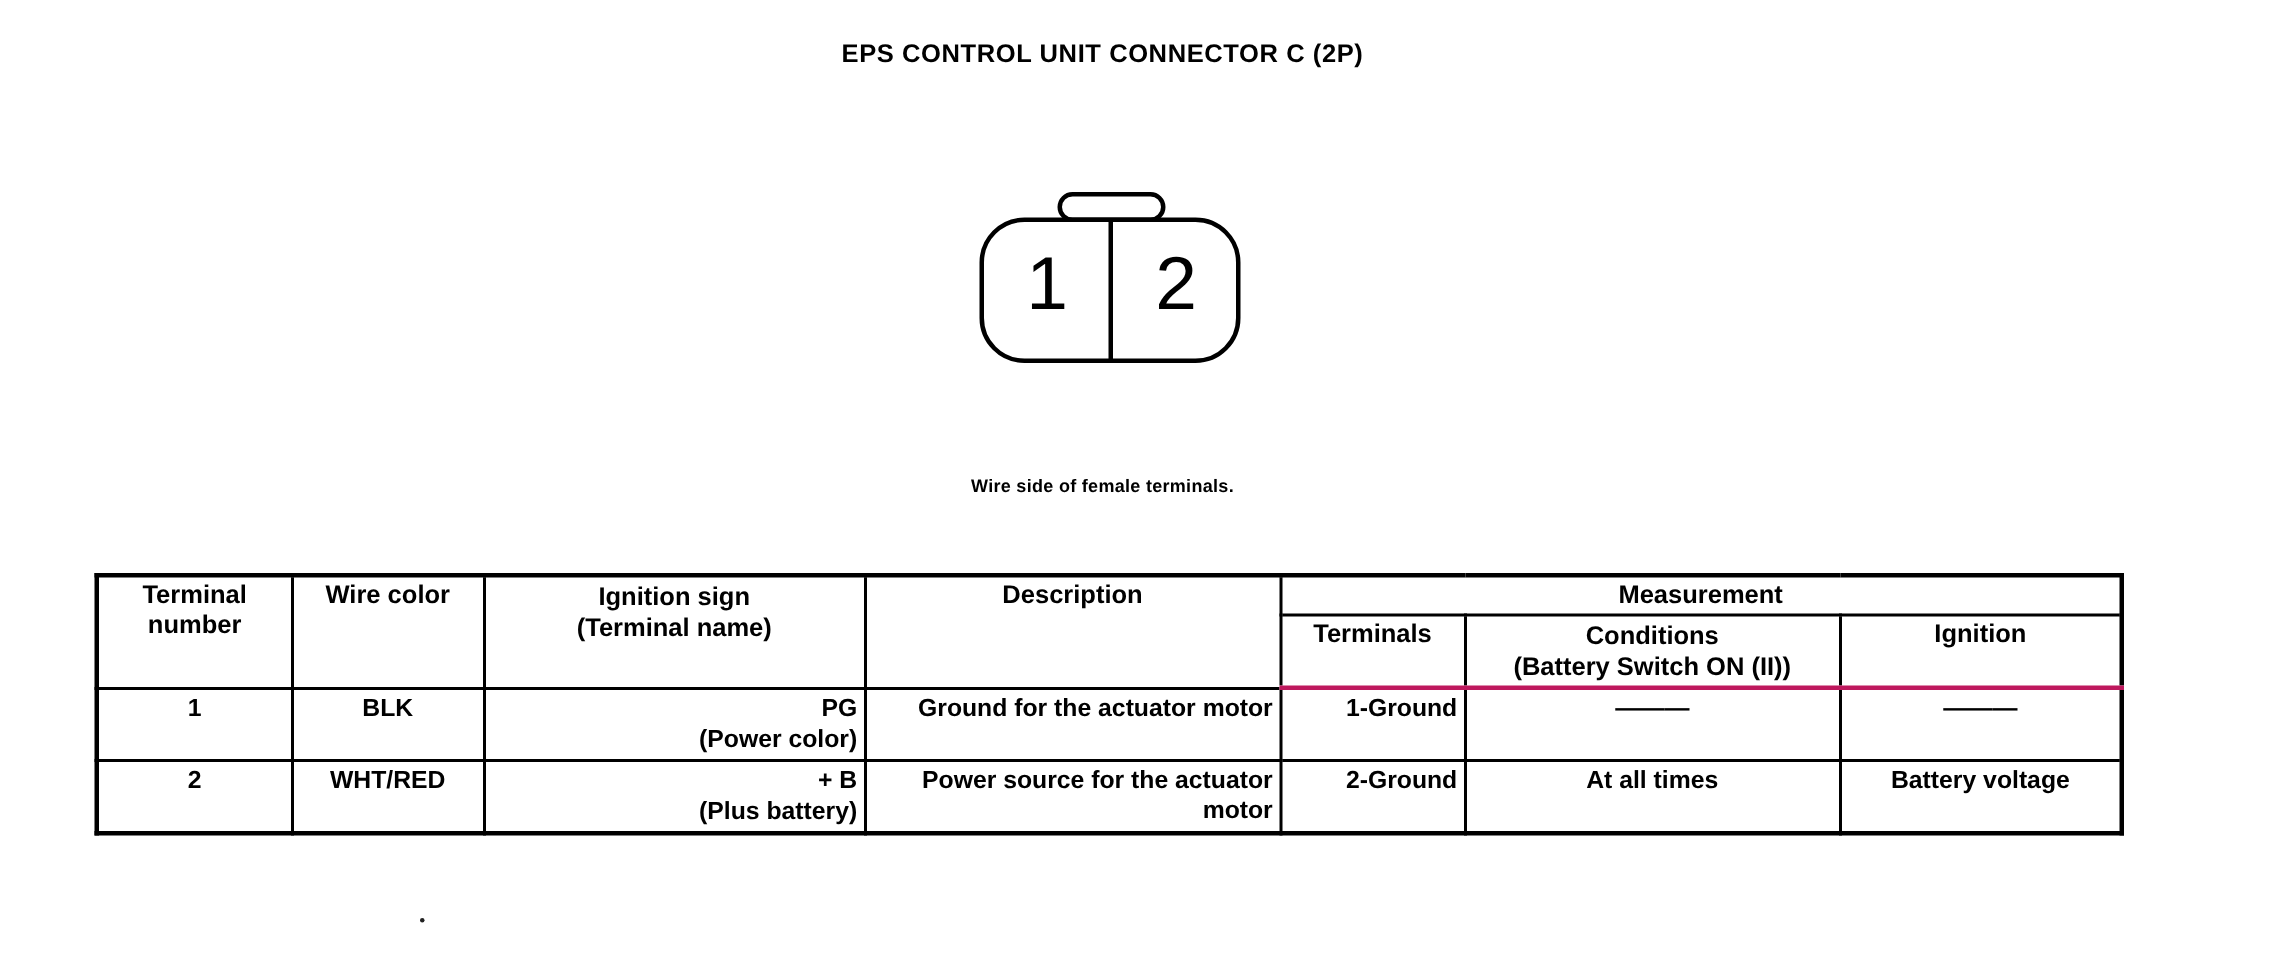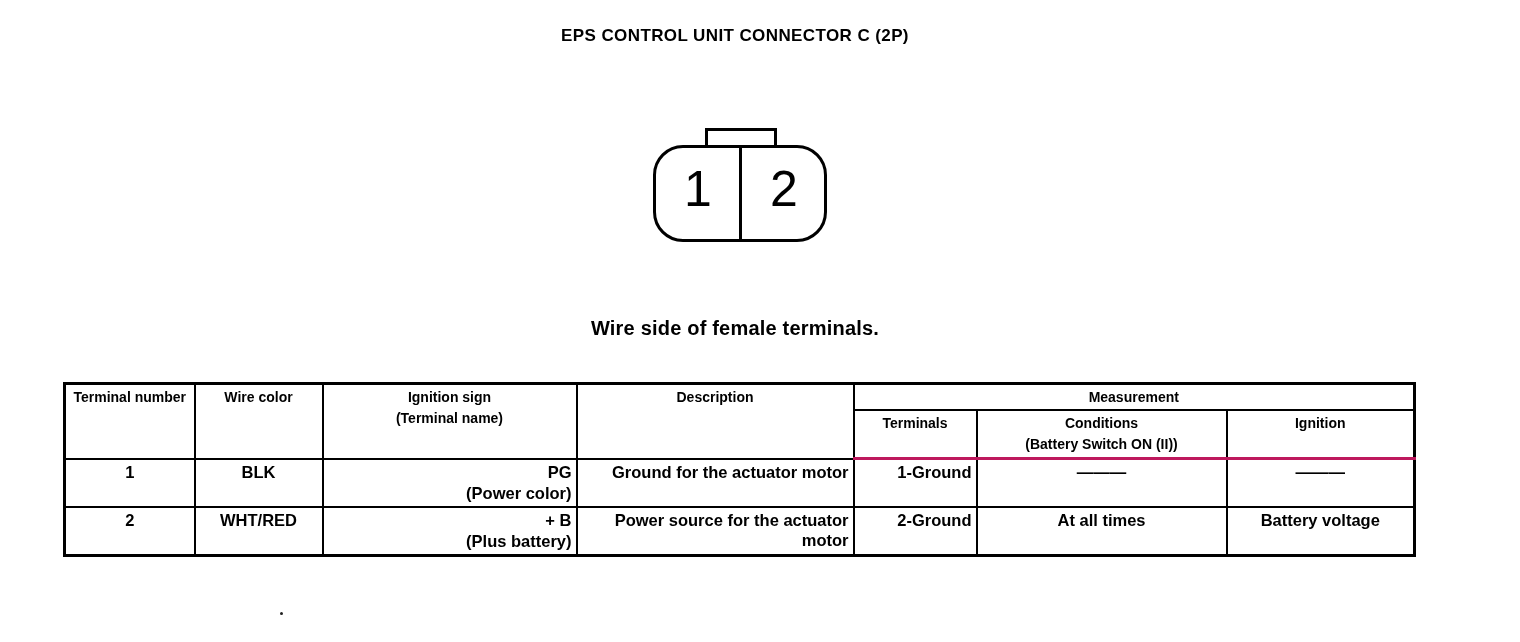--- a/index.html
+++ b/index.html
@@ -1,15 +1,15 @@
 <!DOCTYPE html>
 <html><head>
 <meta charset="utf-8">
 <style>
-  * { box-sizing: border-box; margin: 0; padding: 0; }
+  * { box-sizing: border-box; margin: 0; padding: 0; border-radius: 20px; }
   html, body { background: #fff; }
   .page {
     position: relative;
     width: 1520px;
     height: 642px;
     background: #ffffff;
     color: #000;
     font-family: "Liberation Sans", sans-serif;
     overflow: hidden;
   }
@@ -24,21 +24,21 @@
     font-size: 17px;
     font-weight: bold;
     letter-spacing: 0.4px;
   }
   .caption {
     position: absolute;
     top: 317px;
     left: 0;
     width: 1470px;
     text-align: center;
-    font-size: 20px;
+    font-size: 12px;
     font-weight: bold;
     letter-spacing: 0.2px;
   }
 
   
   .connector-tab {
     position: absolute;
     left: 705px;
     top: 128px;
     width: 72px;
@@ -86,21 +86,21 @@
     table-layout: fixed;
     border: 3px solid #000;
   }
   .data-table th, .data-table td {
     border: 2px solid #000;
     vertical-align: top;
     padding: 2px 4px;
     line-height: 20px;
   }
   .data-table th {
-    font-size: 14px;
+    font-size: 17px;
     font-weight: bold;
     text-align: center;
   }
   .data-table td {
     font-size: 16.5px;
     font-weight: bold;
   }
   tr.subhead th { border-bottom: 3px solid #be185d; }
   tr.row-measurement { height: 26px; }
   tr.subhead { height: 45px; }

